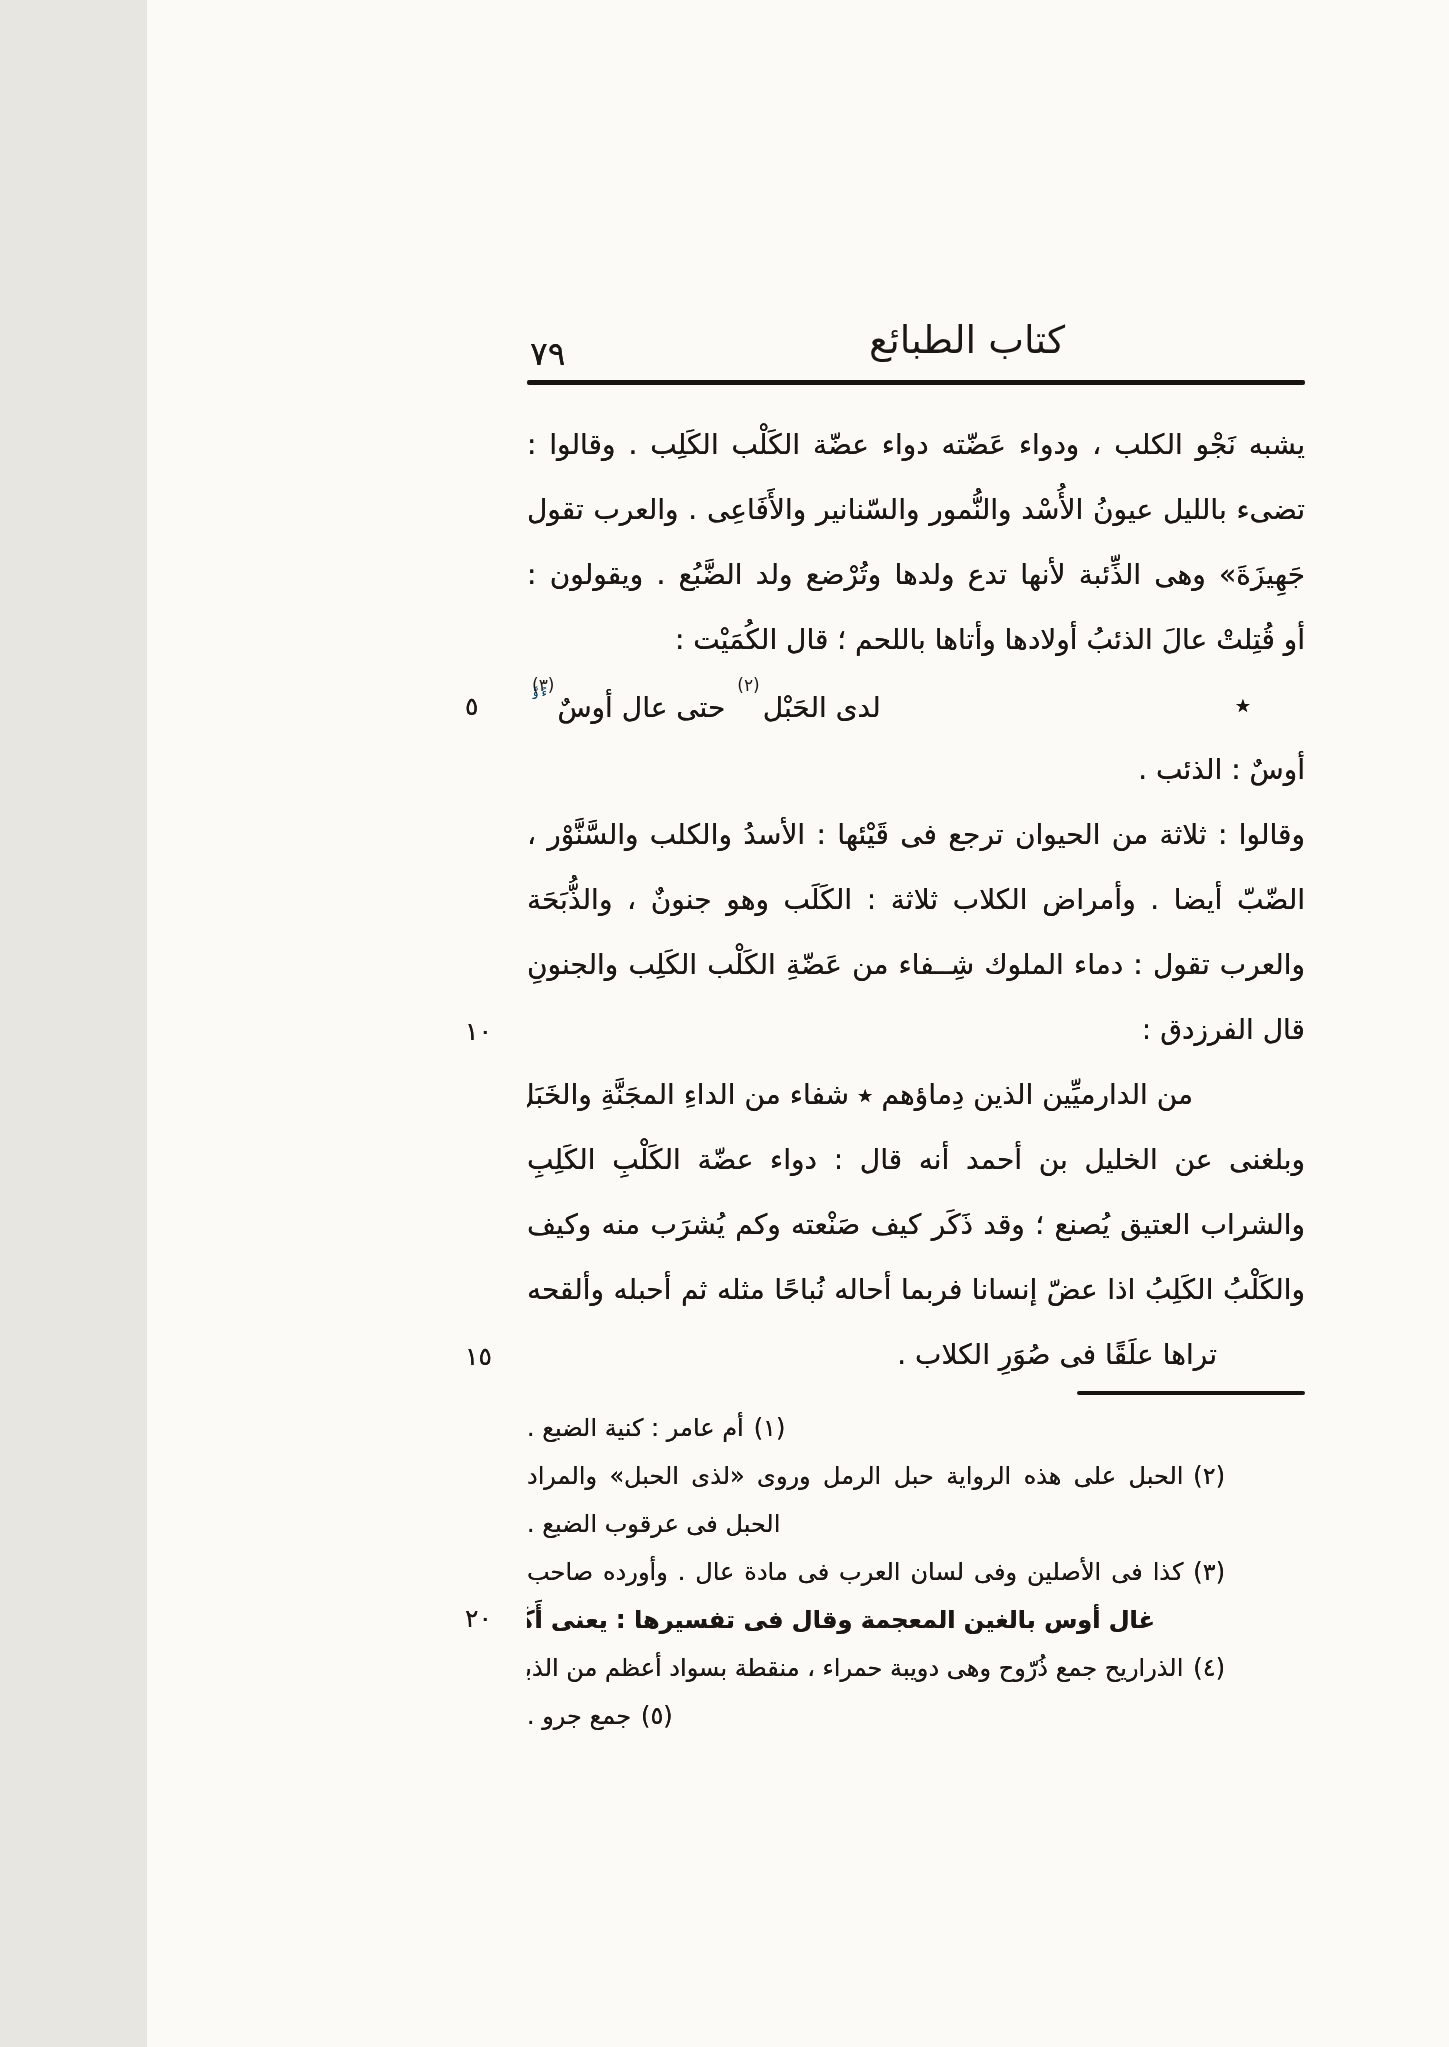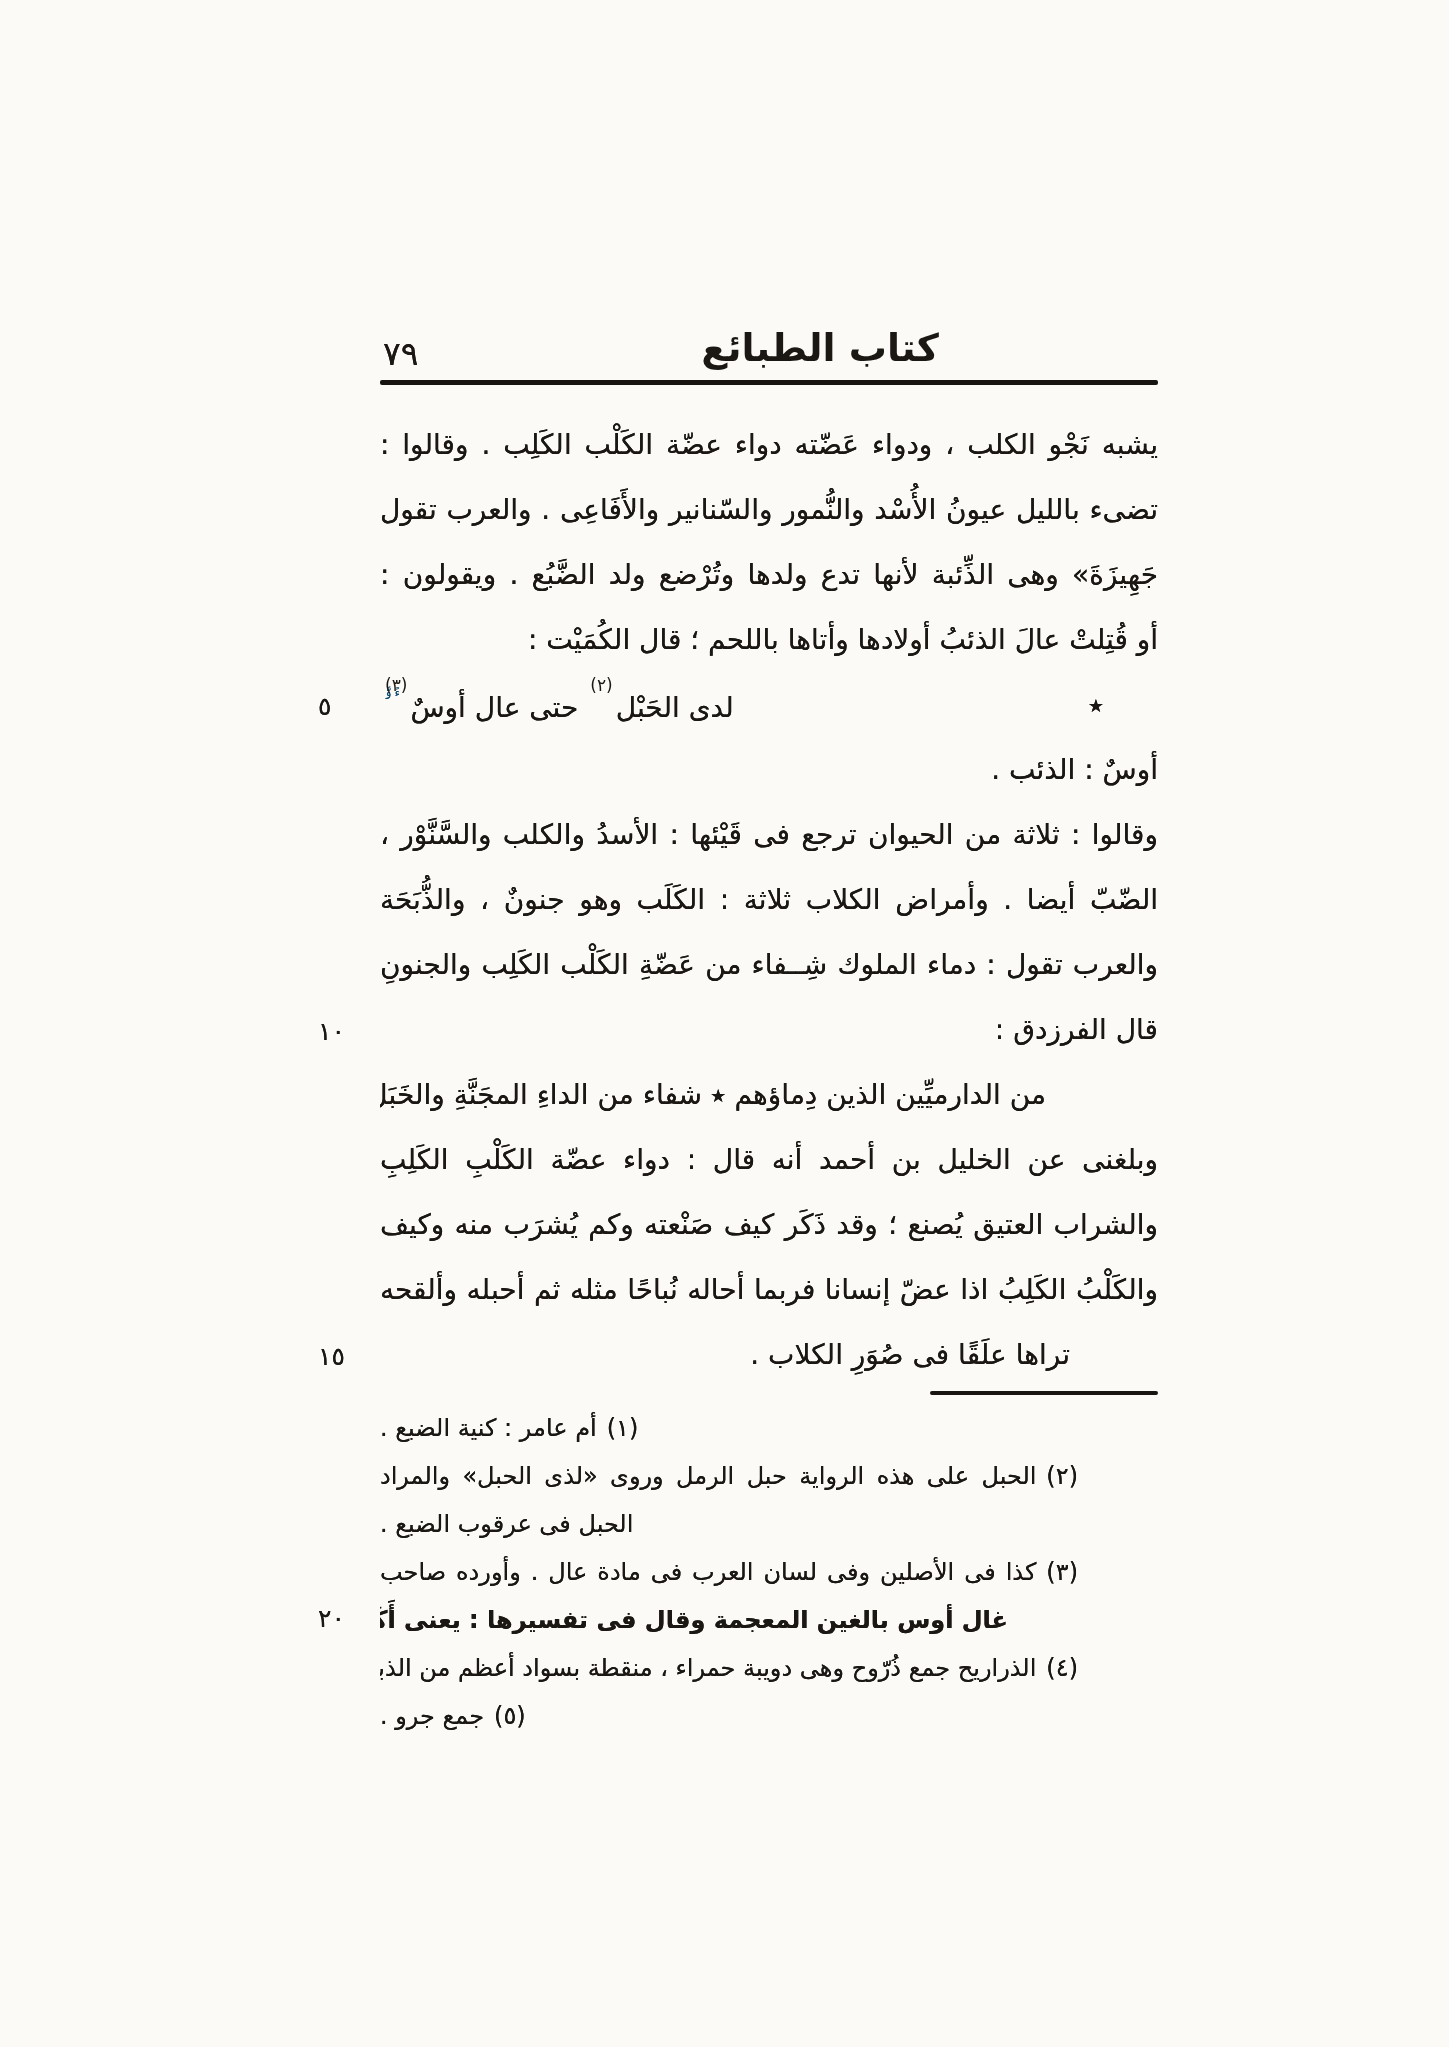--- a/index.html
+++ b/index.html
@@ -1,34 +1,34 @@
 <!DOCTYPE html>
 <html lang="ar" dir="rtl"><head>
 <meta charset="utf-8">
 <style>
   html,body{margin:0;padding:0;}
   body{background:#e8e6e1;}
   #page{
     position:relative;
-    width:1449px;height:2047px;
+    width:1302px;height:2047px;
     background:#fbfaf7;
     font-family:"DejaVu Sans",sans-serif;
     color:#1b1814;
     overflow:hidden;
     direction:rtl;
   }
   
   #page-number{
     position:absolute;left:383px;top:334px;width:70px;
     font-size:33px;text-align:left;direction:ltr;
     text-shadow:0 0 .5px currentColor;
   }
   #page-title{
-    position:absolute;left:620px;top:326px;width:400px;
-    font-size:38px;font-weight:bold;text-align:center;
+    position:absolute;left:620px;top:318px;width:400px;
+    font-size:38px;font-weight:normal;text-align:center;
   }
   #header-rule{
     position:absolute;left:380px;top:380px;width:778px;height:5px;
     background:#171411;border-radius:2px;
   }
   
   #body-col{
     position:absolute;left:380px;top:412px;width:778px;
     font-size:28px;line-height:65px;
     text-shadow:0 0 .5px currentColor;

